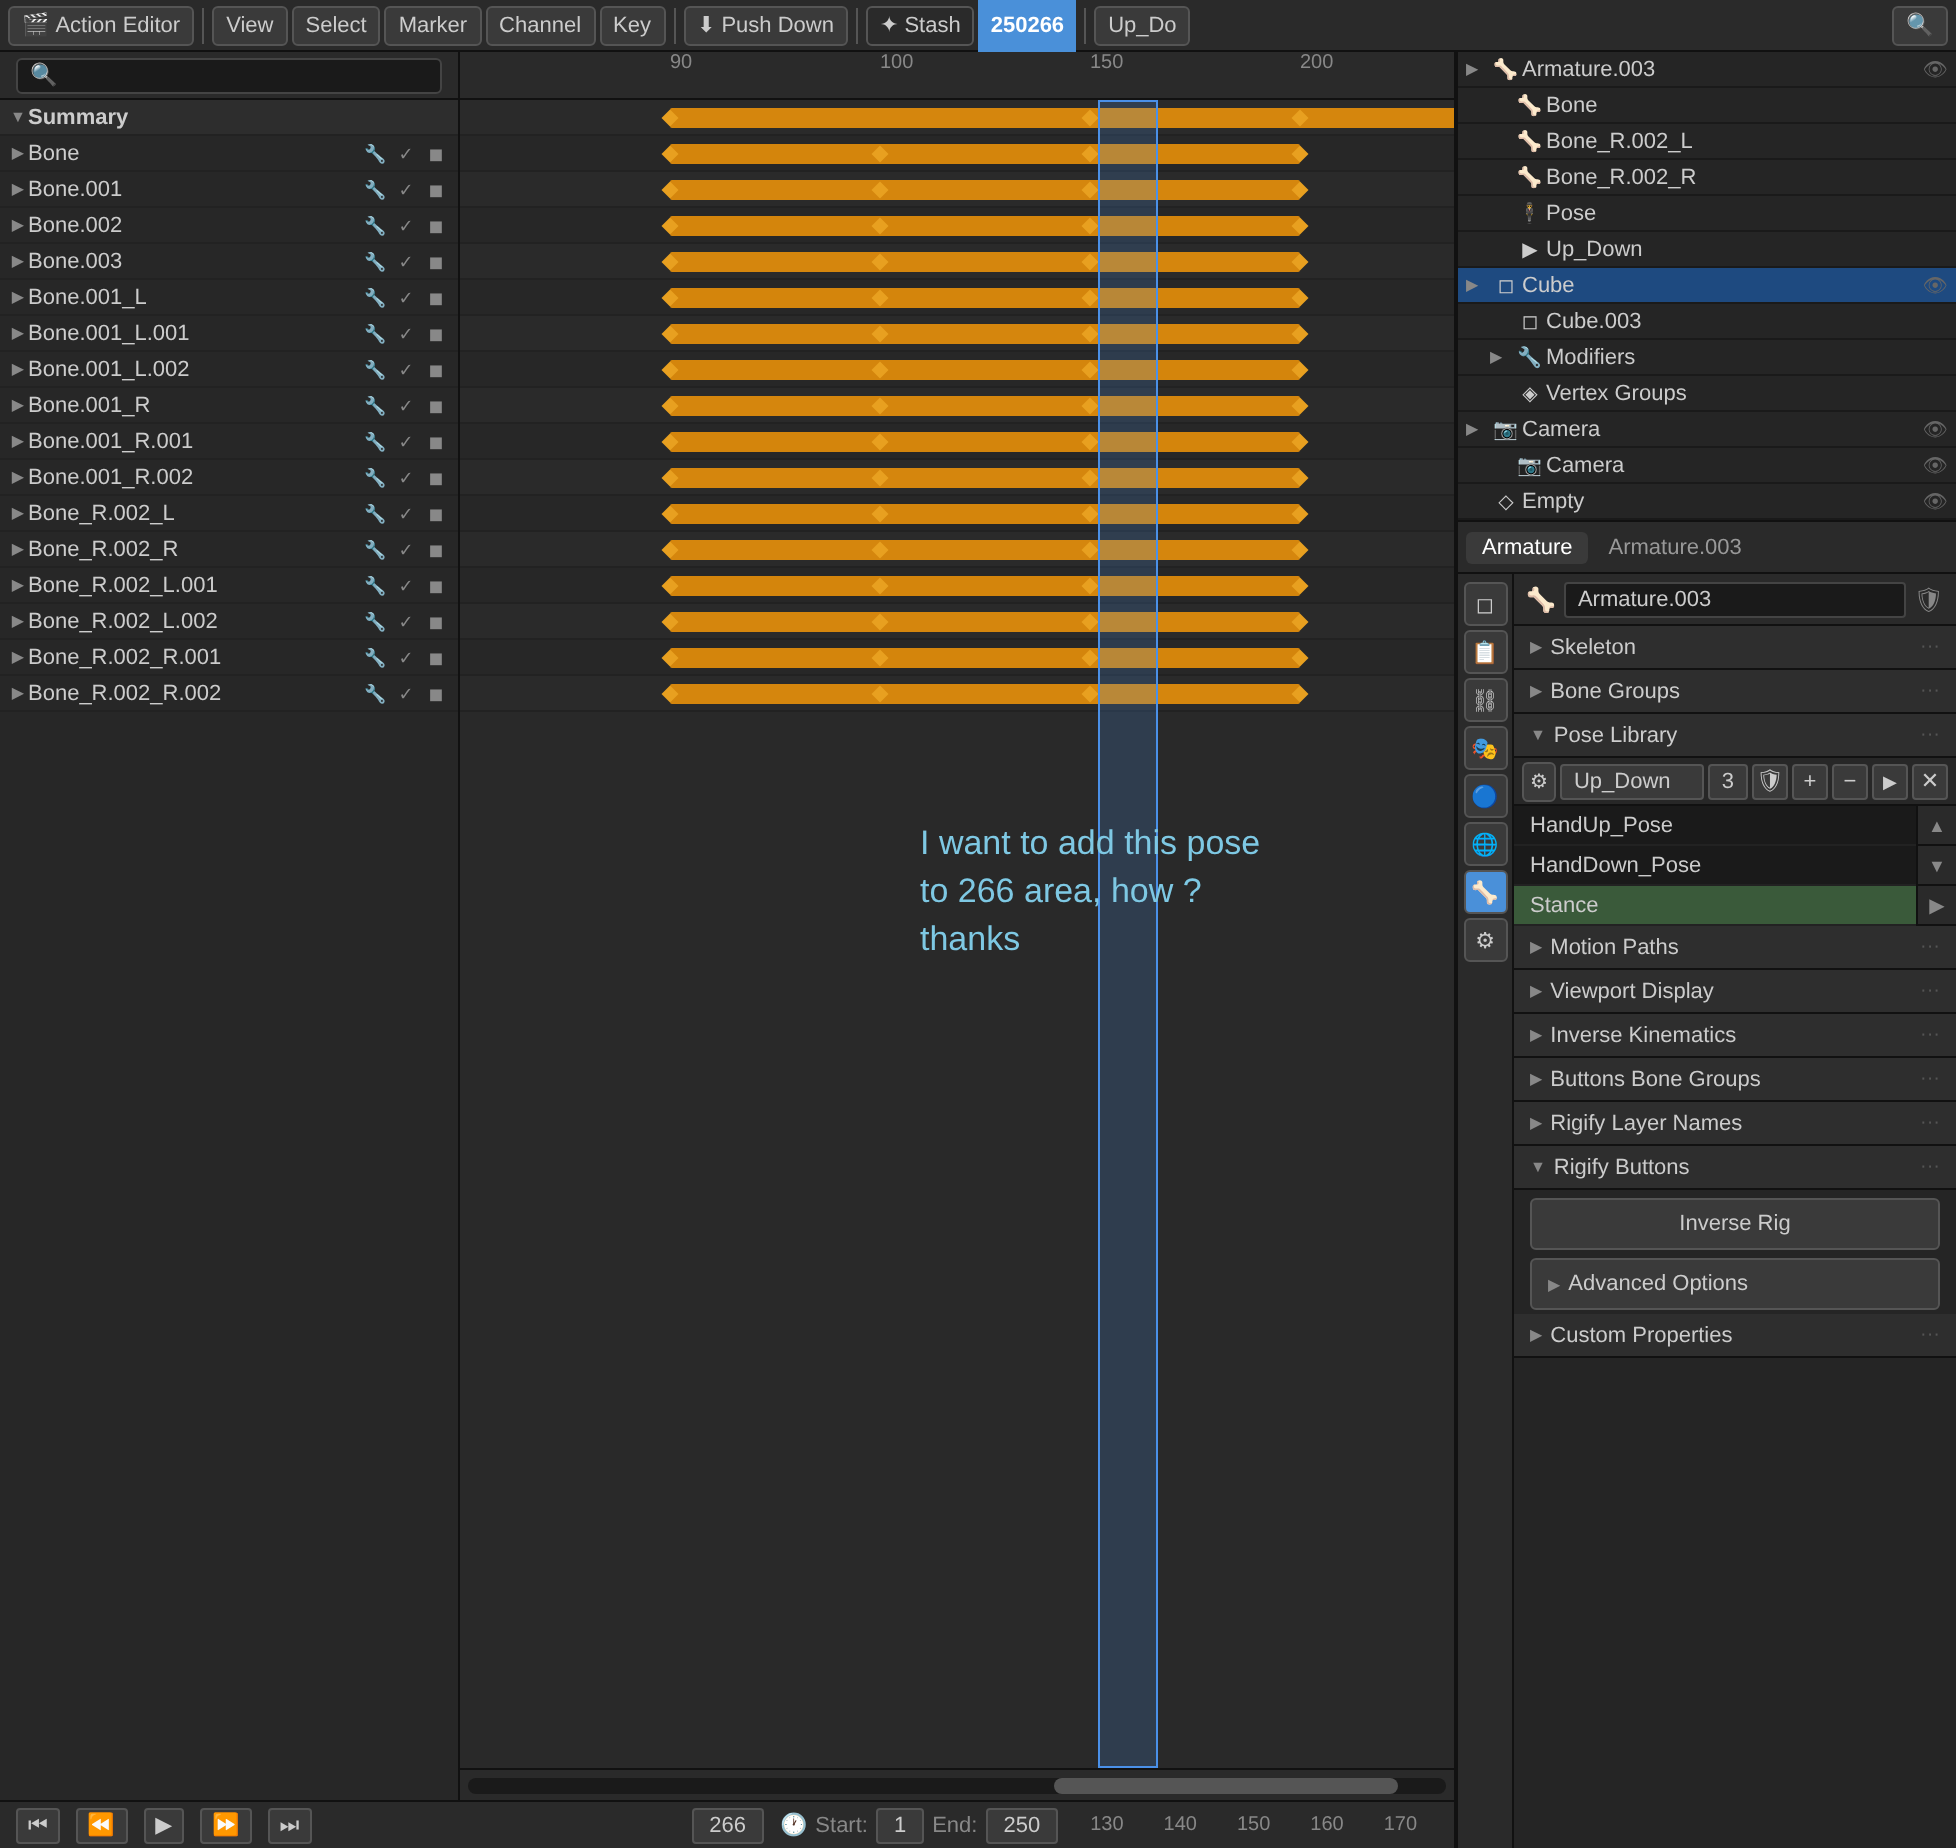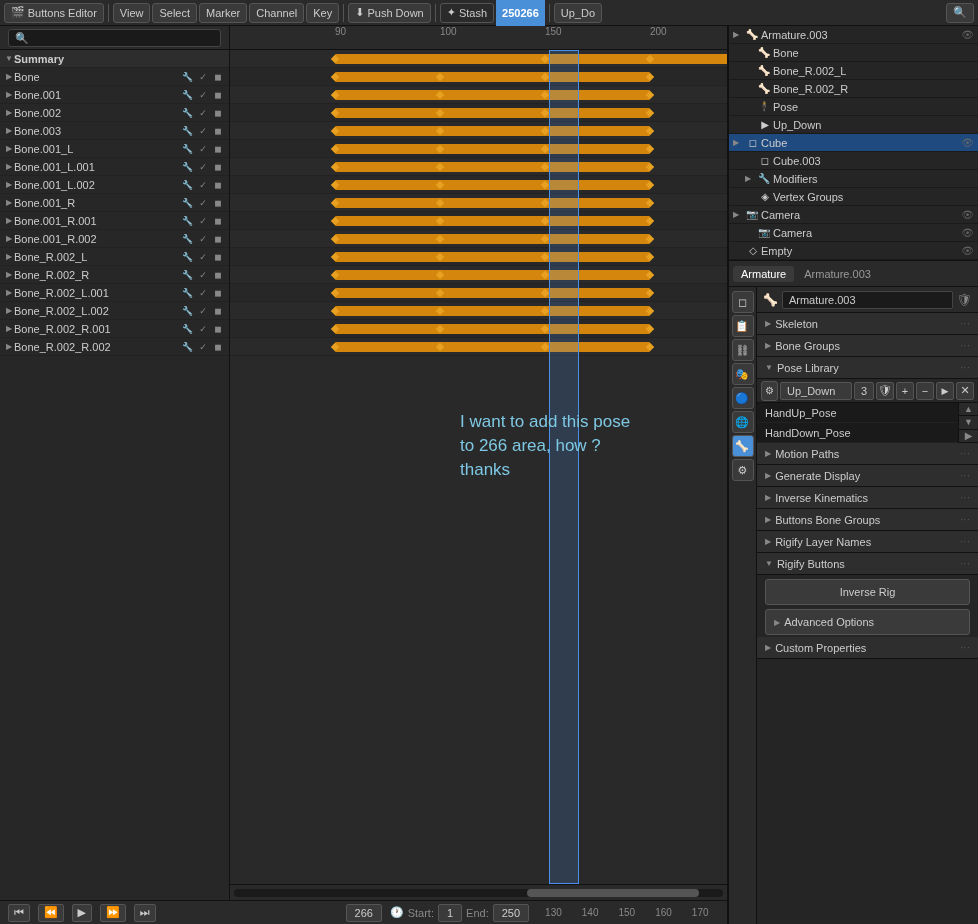--- a/index.html
+++ b/index.html
@@ -585,21 +585,21 @@
       display: flex;
       flex-direction: column;
     }
   </style>
 </head>
 <body>
 
 <div class="top-toolbar">
   <div class="toolbar-btn">
     <span>🎬</span>
-    <span>Buttons Editor</span>
+    <span>Action Editor</span>
   </div>
   <div class="toolbar-separator"></div>
   <div class="toolbar-btn">View</div>
   <div class="toolbar-btn">Select</div>
   <div class="toolbar-btn">Marker</div>
   <div class="toolbar-btn">Channel</div>
   <div class="toolbar-btn">Key</div>
   <div class="toolbar-separator"></div>
   <div class="toolbar-btn">
     <span>⬇</span>
@@ -1112,35 +1112,36 @@
       <div class="pose-lib-btn" title="Add pose">🛡</div>
       <div class="pose-lib-btn">+</div>
       <div class="pose-lib-btn">−</div>
       <div class="pose-lib-btn" style="font-size:9px;">▶</div>
       <div class="pose-lib-btn">✕</div>
     </div>
             <div style="display: flex;">
               <div class="pose-list" style="flex: 1 1 0%;">
                 <div class="pose-item">HandUp_Pose</div>
                 <div class="pose-item">HandDown_Pose</div>
+                <div class="pose-item selected">Stance</div>
               </div>
               <div class="scroll-btns">
       <div class="scroll-btn">▲</div>
       <div class="scroll-btn">▼</div>
       <div class="scroll-btn" style="font-size:10px;">▶</div>
     </div>
             </div>
             <div class="prop-section-header">
     <span class="prop-triangle">▶</span>
     <span class="prop-section-title">Motion Paths</span>
     <span class="prop-section-dots">···</span>
   </div>
             <div class="prop-section-header">
     <span class="prop-triangle">▶</span>
-    <span class="prop-section-title">Generate Display</span>
+    <span class="prop-section-title">Viewport Display</span>
     <span class="prop-section-dots">···</span>
   </div>
             <div class="prop-section-header">
     <span class="prop-triangle">▶</span>
     <span class="prop-section-title">Inverse Kinematics</span>
     <span class="prop-section-dots">···</span>
   </div>
             <div class="prop-section-header">
     <span class="prop-triangle">▶</span>
     <span class="prop-section-title">Buttons Bone Groups</span>

